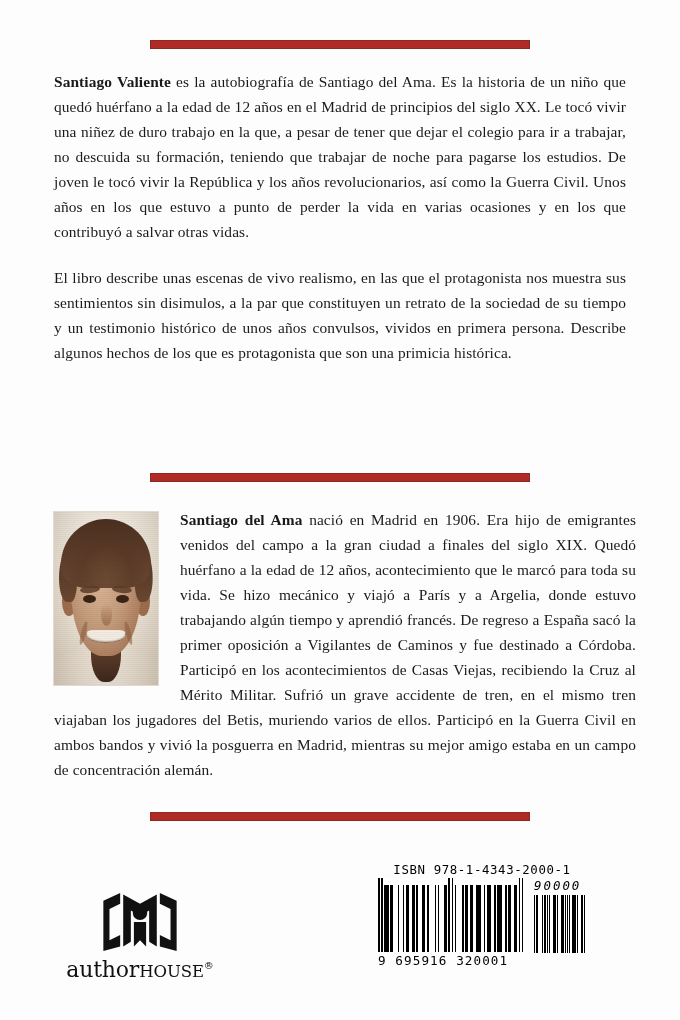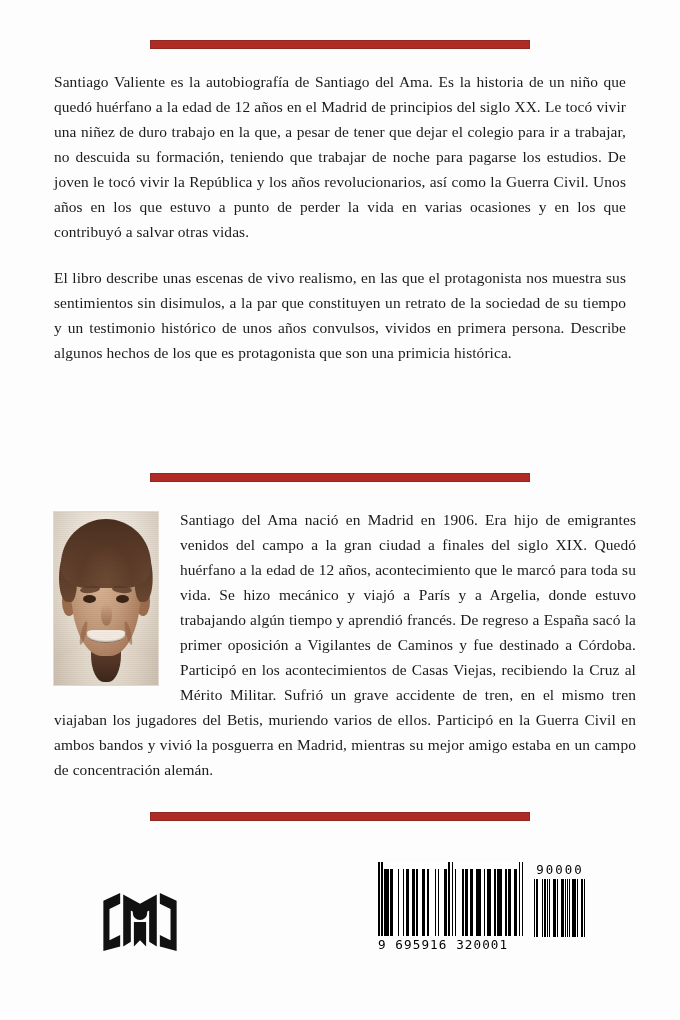--- a/index.html
+++ b/index.html
@@ -46,21 +46,21 @@
   .blurb p {
     margin: 0 0 21px 0;
     font-size: 15.4px;
     line-height: 1.62;
     text-align: justify;
     text-justify: inter-word;
     hyphens: none;
     letter-spacing: .1px;
   }
   .blurb p:last-child { margin-bottom: 0; }
-  b, strong { font-weight: 400; }
+  b, strong { font-weight: 700; }
 
   
   .bio {
     position: absolute;
     left: 54px;
     right: 44px;
     top: 508px;
   }
   .portrait {
     float: left;
@@ -274,25 +274,26 @@
 
   .bc-digits {
     font-family: "DejaVu Sans Mono", "Liberation Mono", monospace;
     font-size: 12.6px;
     letter-spacing: 1.1px;
     color: #000;
     margin-top: 1px;
     white-space: nowrap;
   }
   .bc-addon .bc-digits {
-    text-align: center;
+    text-align: left;
     font-size: 12.4px;
     letter-spacing: 2px;
     margin-top: 0;
     margin-bottom: 2px;
+    font-style: italic;
   }
   .bc-addon-inner { display: flex; flex-direction: column; }
 </style>
 </head>
 <body>
 
 <div class="page">
 
   <div class="rule rule-top"></div>
 
@@ -337,23 +338,25 @@
       <path d="M2 10 L24 0 L24 14 L10 21 L10 62 L24 55 L24 70 L2 76 Z" fill="#111"></path>
       <path d="M28 2 L50 14 L50 30 L38 23 L38 64 L28 70 Z" fill="#111"></path>
 
       <path d="M98 10 L76 0 L76 14 L90 21 L90 62 L76 55 L76 70 L98 76 Z" fill="#111"></path>
       <path d="M72 2 L50 14 L50 30 L62 23 L62 64 L72 70 Z" fill="#111"></path>
 
       <circle cx="50" cy="26" r="9.5" fill="#111"></circle>
 
       <path d="M42 38 L58 38 L58 70 L50 62 L42 70 Z" fill="#111"></path>
     </svg>
+    <div class="logo-word"><span class="lw-a">author</span><span class="lw-h">HOUSE</span><span class="lw-r">®</span></div>
   </div>
 
   <div class="barcode-block">
+    <div class="isbn-line">ISBN 978-1-4343-2000-1</div>
     <div class="bc-row">
       <div class="bc-main">
         <div class="bc-bars" id="bars-main">
             <i class="" style="width: 1.05263%;"></i>
             <i class="g" style="width: 1.05263%;"></i>
             <i class="" style="width: 1.05263%;"></i>
             <i class="g" style="width: 1.05263%;"></i>
             <i class="sh" style="width: 1.05263%;"></i>
             <i class="sh" style="width: 1.05263%;"></i>
             <i class="sh" style="width: 1.05263%;"></i>

